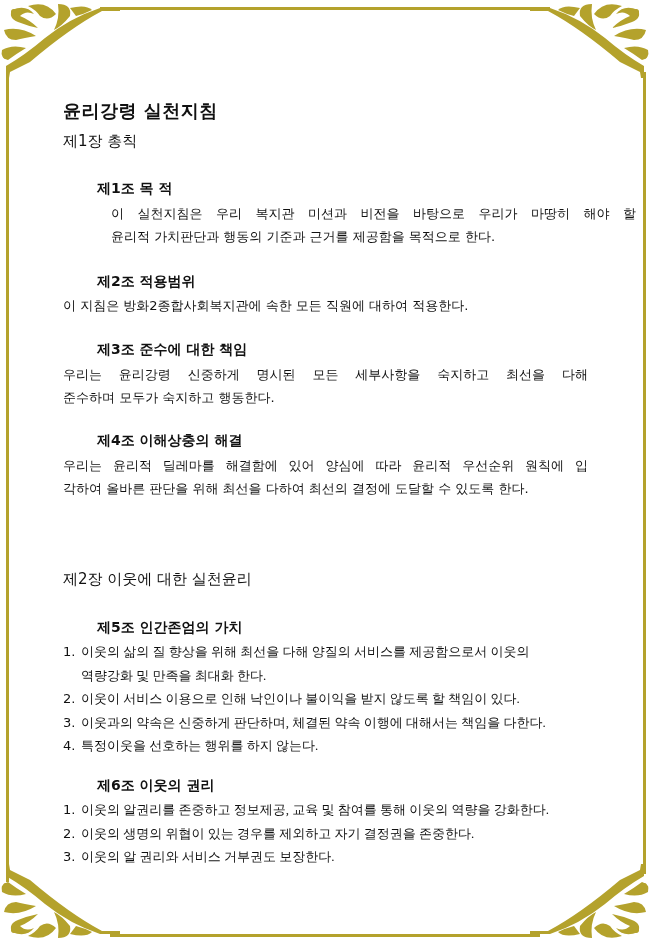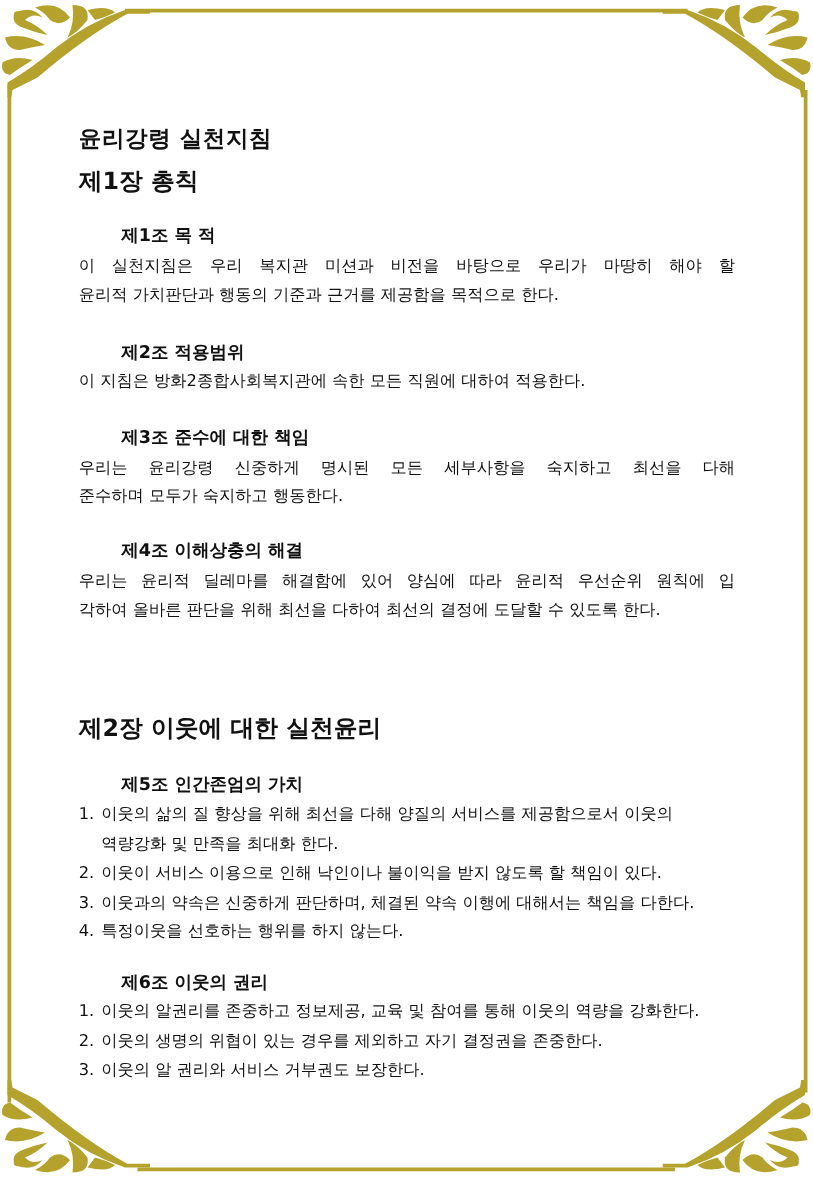--- a/index.html
+++ b/index.html
@@ -2,29 +2,29 @@
 <html><head>
   <meta charset="utf-8">
   <style>
     html, body { margin: 0; padding: 0; background: #ffffff; }
     body { width: 650px; height: 942px; position: relative; overflow: hidden;
       font-family: "DejaVu Sans", "Liberation Sans", sans-serif; color: #111; }
     .frame-line { position: absolute; background: #B4A22C; }
     .ornament { position: absolute; width: 120px; height: 78px; }
     .content { position: absolute; left: 63px; top: 0; width: 525px; }
     .doc-title { position: absolute; top: 99px; left: 0; font-size: 18px; font-weight: bold; letter-spacing: 0.5px; white-space: nowrap; }
-    .chapter { position: absolute; left: 0; font-size: 19px; font-weight: bold; white-space: nowrap; }
+    .chapter { position: absolute; left: 0; font-size: 15px; font-weight: normal; white-space: nowrap; }
     .article-head { position: absolute; left: 0; font-size: 14px; font-weight: bold; white-space: nowrap; margin-left: 34px; }
     .para { position: absolute; left: 0; width: 525px; font-size: 13px; line-height: 23px; text-align: justify; text-align-last: left; }
     .para .line { display: block; white-space: nowrap; text-align-last: justify; }
     .para .line.last { text-align-last: left; }
     .list { position: absolute; left: 0; width: 525px; font-size: 13px; line-height: 23.5px; margin: 0; padding: 0; list-style: none; }
     .list li { position: relative; padding-left: 18px; white-space: nowrap; }
     .list li .num { position: absolute; left: 0; top: 0; }
-    .list li .line { display: block; }
+    .list li .line { display: block; font-family: Liberation Serif, serif; }
   </style>
 </head>
 <body>
 
 <div class="frame-line" style="left:100px; right:100px; top:7px; height:3px;"></div>
 <div class="frame-line" style="left:110px; right:110px; top:934px; height:3px;"></div>
 <div class="frame-line" style="left:6px; top:68px; bottom:60px; width:3px;"></div>
 <div class="frame-line" style="left:643px; top:72px; bottom:68px; width:3px;"></div>
 
 <svg class="ornament" style="left:0; top:0;" viewBox="0 0 120 78">
@@ -79,21 +79,21 @@
     <circle cx="6" cy="56" r="3"></circle>
   </g>
 </svg>
 
 <div class="content">
   <div class="doc-title">윤리강령 실천지침</div>
 
   <div class="chapter" style="top:132px;">제1장 총칙</div>
 
   <div class="article-head" style="top:180px;">제1조 목 적</div>
-  <div class="para" style="top:202px;">
+  <div class="para" style="top:202px;margin-left:48px;">
     <span class="line">이 실천지침은 우리 복지관 미션과 비전을 바탕으로 우리가 마땅히 해야 할</span>
     <span class="line last">윤리적 가치판단과 행동의 기준과 근거를 제공함을 목적으로 한다.</span>
   </div>
 
   <div class="article-head" style="top:273px;">제2조 적용범위</div>
   <div class="para" style="top:294px;">
     <span class="line last">이 지침은 방화2종합사회복지관에 속한 모든 직원에 대하여 적용한다.</span>
   </div>
 
   <div class="article-head" style="top:341px;">제3조 준수에 대한 책임</div>

